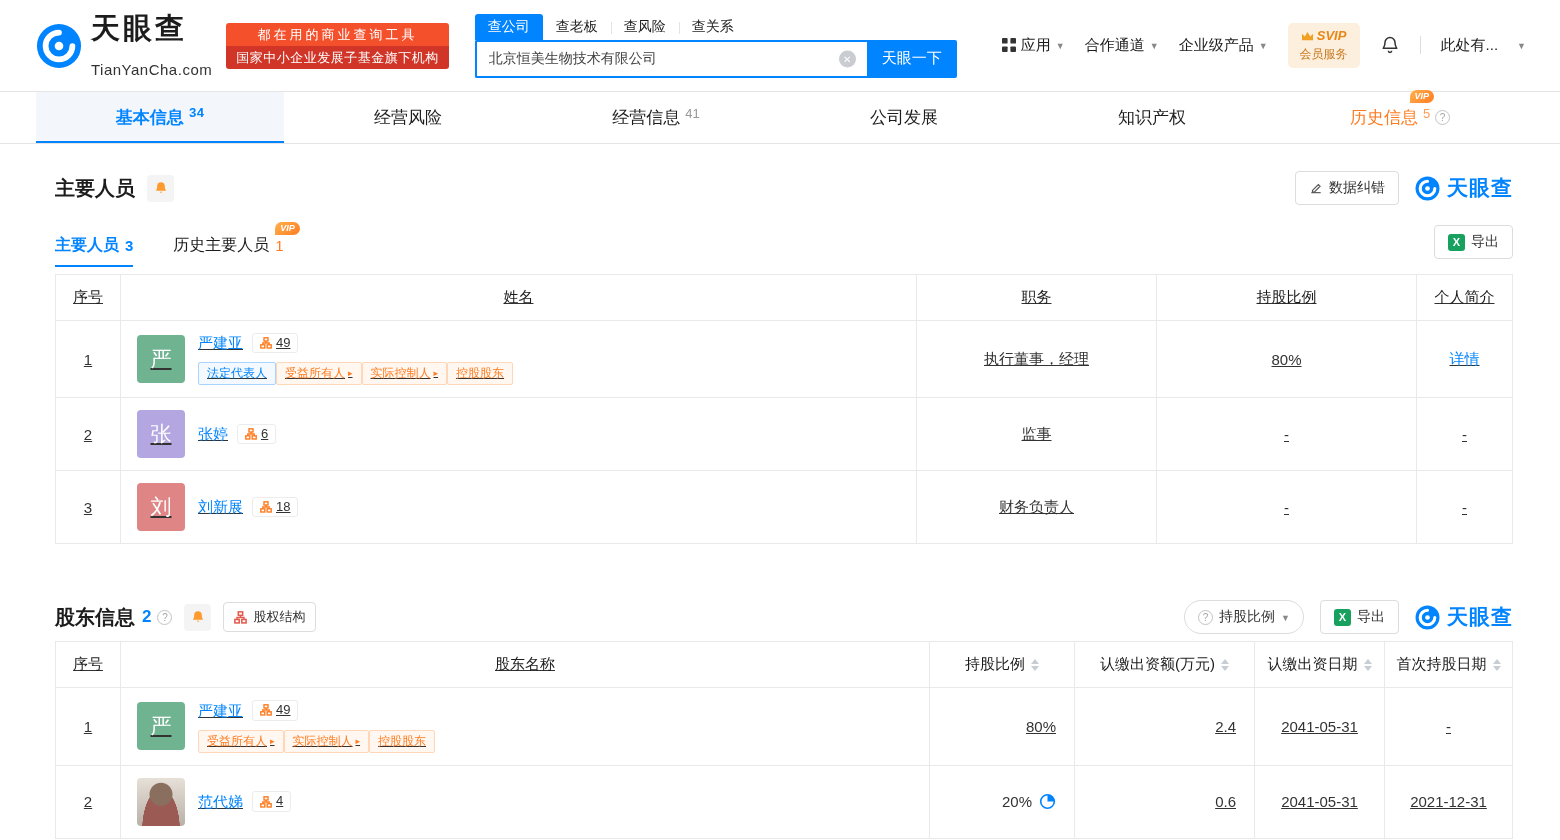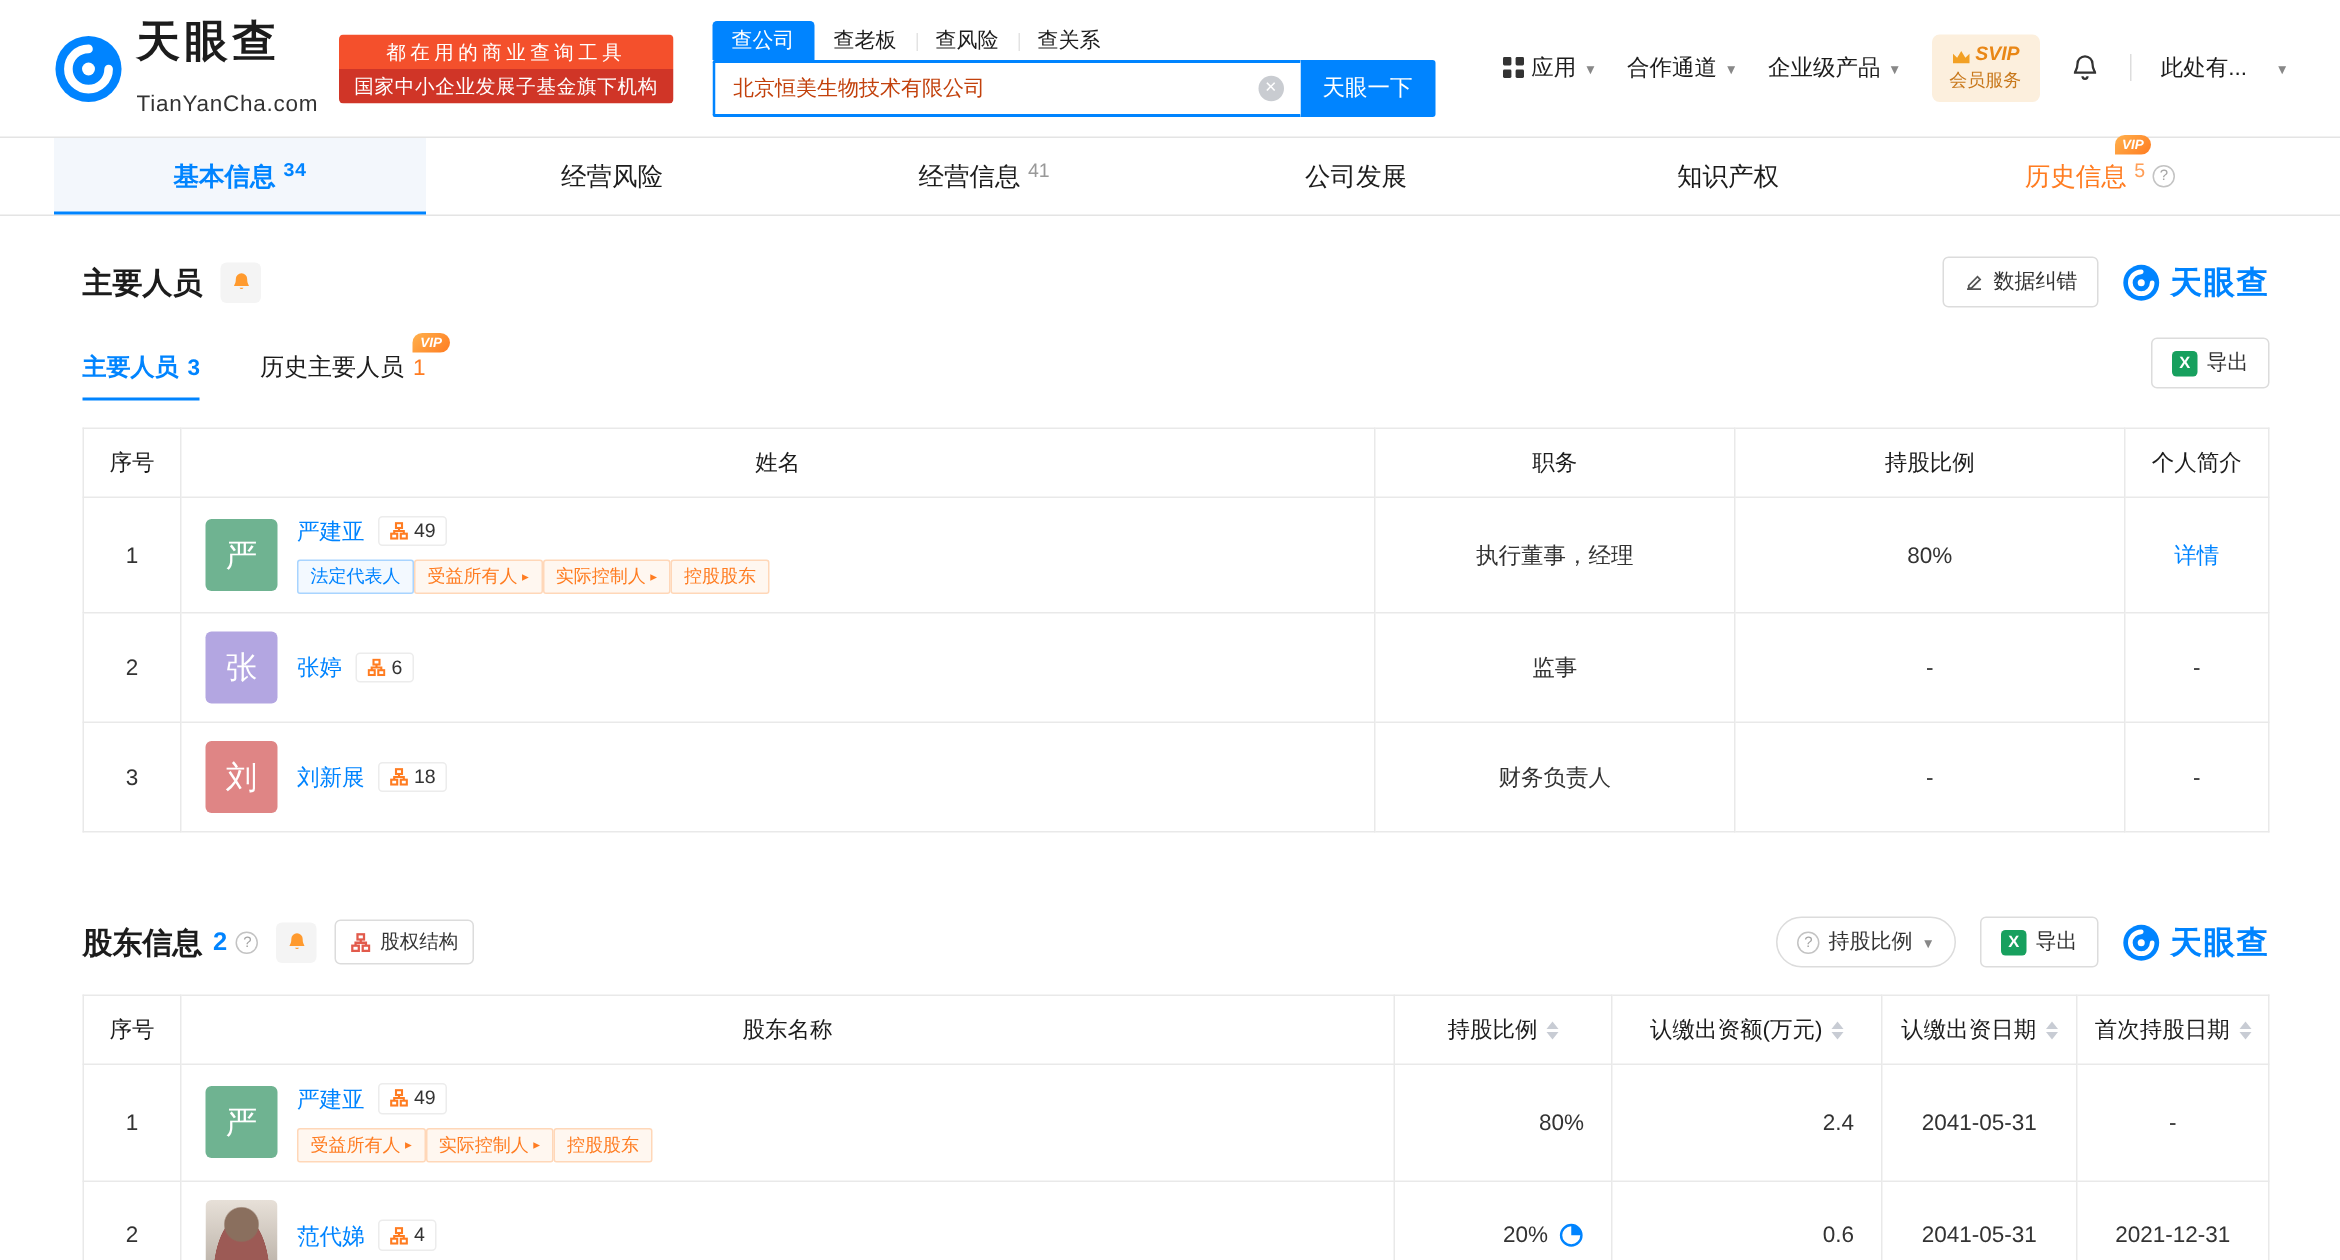--- a/index.html
+++ b/index.html
@@ -17,30 +17,30 @@
   .promo-l1{background:#f4502c;color:#fff;font-size:13px;padding:5px 10px;letter-spacing:3px;}
   .promo-l2{background:#d03527;color:#fff;font-size:13px;padding:5px 10px;letter-spacing:.5px;}
   .search-area{display:flex;flex-direction:column;margin-left:26px;width:482px;}
   .search-tabs{display:flex;align-items:center;}
   .search-tab{font-size:14px;color:#1c1c1c;padding:4px 13px;cursor:pointer;position:relative;}
   .search-tab.active{background:#0084ff;color:#fff;border-radius:3px 3px 0 0;}
   .search-tab.sep::before{content:"";position:absolute;left:0;top:8px;width:1px;height:12px;background:#e3e3e3;}
   .search-row{display:flex;height:38px;}
   .search-input-wrap{position:relative;flex:1;}
   .search-input{width:100%;height:38px;border:2px solid #0084ff;border-right:none;border-radius:2px 0 0 2px;
-                padding:0 34px 0 12px;font-size:14px;color:#c2410c;outline:none;font-family:inherit;}
+                padding:0 34px 0 12px;font-size:14px;color:#404040;outline:none;font-family:inherit;}
   .clear-icon{position:absolute;right:11px;top:50%;transform:translateY(-50%);width:17px;height:17px;border-radius:50%;
               background:#c9ccd1;color:#fff;font-size:10px;line-height:17px;text-align:center;cursor:pointer;}
   .search-btn{width:90px;height:38px;background:#0084ff;color:#fff;border:none;border-radius:0 2px 2px 0;
               font-size:15px;cursor:pointer;font-family:inherit;}
   .topnav{margin-left:auto;display:flex;align-items:center;gap:20px;white-space:nowrap;}
   .nav-item{display:flex;align-items:center;gap:5px;font-size:15px;color:#1c1c1c;cursor:pointer;}
   .caret{font-size:9px;color:#888;margin-top:2px;}
   .svip{background:#fcefdd;border-radius:5px;padding:6px 12px;text-align:center;line-height:1.15;cursor:pointer;}
-  .svip-l1{display:flex;align-items:flex-end;justify-content:center;gap:3px;color:#e98716;font-weight:bold;font-size:13px;font-style:italic;}
+  .svip-l1{display:flex;align-items:center;justify-content:center;gap:3px;color:#e98716;font-weight:bold;font-size:13px;font-style:italic;}
   .svip-l2{color:#c8781c;font-size:12px;margin-top:2px;}
   .icon-btn{cursor:pointer;display:flex;align-items:center;}
   .v-divider{width:1px;height:18px;background:#ddd;}
   .user{display:flex;align-items:center;gap:19px;font-size:15px;color:#1c1c1c;cursor:pointer;}
 
   
   .main-tabs{display:flex;align-items:stretch;height:53px;border-top:1px solid #e4e4e4;border-bottom:1px solid #e4e4e4;padding:0 36px;}
   .main-tab{flex:1;display:flex;align-items:center;justify-content:center;font-size:17px;color:#1c1c1c;cursor:pointer;}
   .tab-inner{position:relative;display:flex;align-items:center;gap:5px;}
   .main-tab.active{background:#f3f7fc;color:#0084ff;font-weight:bold;box-shadow:inset 0 -2px 0 #0084ff;}
@@ -75,21 +75,21 @@
   .subtab{position:relative;font-size:16px;color:#1c1c1c;margin-right:40px;padding-bottom:11px;cursor:pointer;
           display:flex;align-items:center;gap:6px;}
   .subtab.active{color:#0084ff;font-weight:bold;}
   .subtab.active::after{content:"";position:absolute;bottom:0;left:0;right:0;height:2px;background:#0084ff;}
   .sub-count-blue{color:#0084ff;font-size:15px;}
   .sub-count-orange{color:#ff7c21;font-size:15px;}
   .sub-vip{position:absolute;top:-13px;right:-16px;}
   .subtabs-row .btn-outline{margin-left:auto;margin-bottom:8px;}
 
   
-  table.tyc{width:100%;border-collapse:collapse;table-layout:fixed;margin-top:18px;}
+  table.tyc{width:100%;border-collapse:collapse;table-layout:fixed;margin-top:7px;text-decoration:underline;}
   .tyc th,.tyc td{border:1px solid #e9e9e9;}
   .tyc th{height:46px;font-size:15px;font-weight:normal;color:#1c1c1c;text-align:center;background:#fff;}
   .tyc td{font-size:15px;color:#333;text-align:center;vertical-align:middle;padding:12px 8px;}
   td.name-cell{text-align:left;padding:12px 16px;}
   .person{display:flex;align-items:center;}
   .avatar{width:48px;height:48px;border-radius:4px;color:#fff;font-size:21px;display:flex;align-items:center;
           justify-content:center;flex:none;cursor:pointer;}
   .av-green{background:#6fb391;}
   .av-purple{background:#b3a6e1;}
   .av-red{background:#df8585;}

